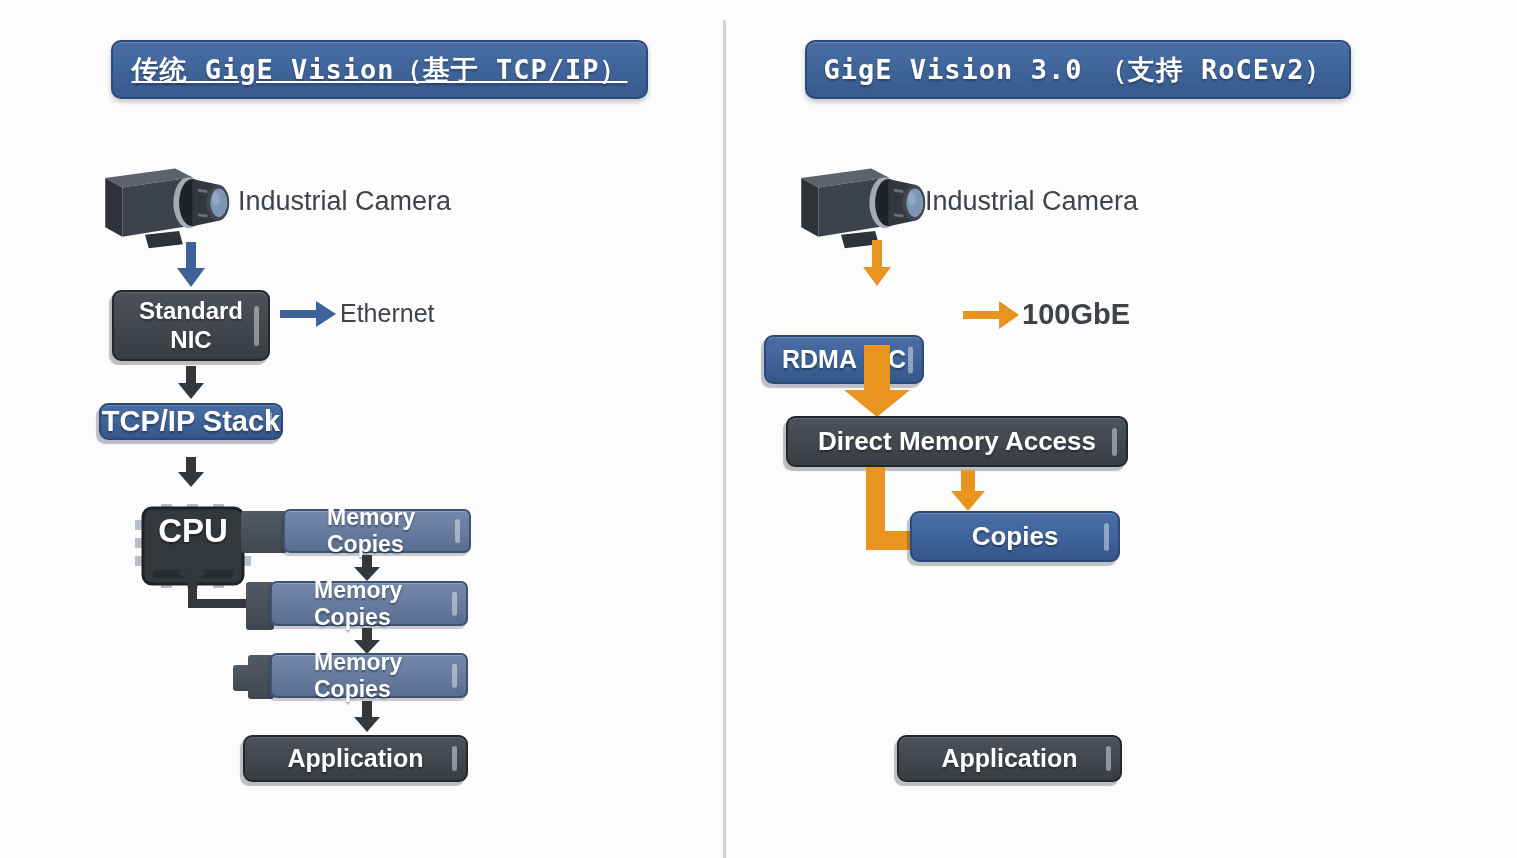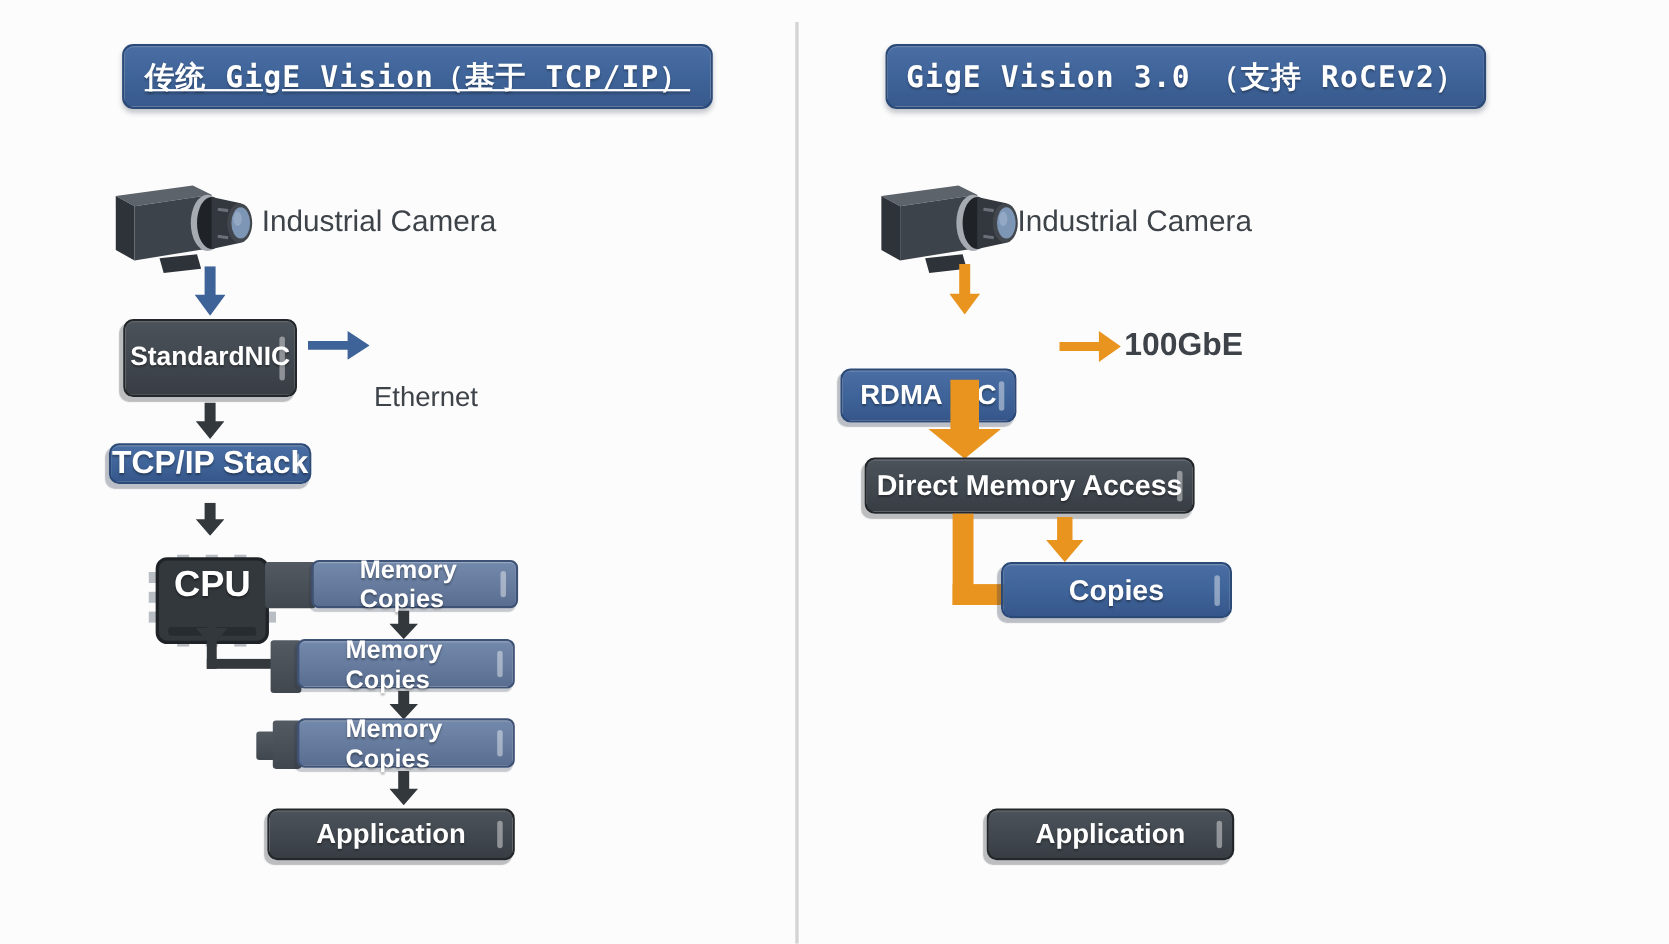--- a/index.html
+++ b/index.html
@@ -83,31 +83,31 @@
     </svg>
   </div>
   <div class="label" style="left:238px;top:186px;font-size:27px;">Industrial Camera</div>
 
   <div class="abs" style="left:177px;top:242px;">
     <svg width="28" height="45" viewBox="0 0 28 45">
         <polygon points="9,0 19,0 19,26 28,26 14,45 0,26 9,26" fill="#3e6398"></polygon>
       </svg>
   </div>
 
-  <div class="node box-dark" style="left:112px;top:290px;width:158px;height:71px;font-size:24px;line-height:1.2;">
+  <div class="node box-dark" style="left:112px;top:290px;width:158px;height:71px;font-size:24px;line-height:1.2;flex-direction:column;">
     <span>Standard</span>
     <span>NIC</span>
   </div>
 
   <div class="abs" style="left:280px;top:301px;">
     <svg width="56" height="26" viewBox="0 0 56 26">
         <polygon points="0,9 36,9 36,0 56,13 36,26 36,17 0,17" fill="#3e6398"></polygon>
       </svg>
   </div>
-  <div class="label" style="left:340px;top:299px;font-size:25px;margin-top:48px;">Ethernet</div>
+  <div class="label" style="left:340px;top:299px;font-size:25px;">Ethernet</div>
 
   <div class="abs" style="left:178px;top:366px;">
     <svg width="26" height="33" viewBox="0 0 26 33">
         <polygon points="8,0 18,0 18,17 26,17 13,33 0,17 8,17" fill="#33383d"></polygon>
       </svg>
   </div>
 
   <div class="node box-blue" style="left:99px;top:403px;width:184px;height:37px;font-size:29px;">TCP/IP Stack</div>
 
   <div class="abs" style="left:178px;top:457px;">
@@ -213,21 +213,21 @@
       </svg>
   </div>
   <div class="label" style="left:1022px;top:298px;font-size:29px;font-weight:bold;">100GbE</div>
 
   <div class="abs" style="left:844px;top:345px;">
     <svg width="66" height="72" viewBox="0 0 66 72">
         <polygon points="20,0 46,0 46,45 66,45 33,72 0,45 20,45" fill="#e8941f"></polygon>
       </svg>
   </div>
 
-  <div class="node box-dark" style="left:786px;top:416px;width:300px;height:51px;font-size:26px;">Direct Memory Access</div>
+  <div class="node box-dark" style="left:786px;top:416px;width:342px;height:51px;font-size:26px;">Direct Memory Access</div>
 
   <div class="abs" style="left:866px;top:467px;width:19px;height:83px;background:#e8941f;"></div>
   <div class="abs" style="left:866px;top:531px;width:48px;height:19px;background:#e8941f;"></div>
 
   <div class="abs" style="left:951px;top:470px;">
     <svg width="34" height="41" viewBox="0 0 34 41">
         <polygon points="10,0 24,0 24,21 34,21 17,41 0,21 10,21" fill="#e8941f"></polygon>
       </svg>
   </div>
 

